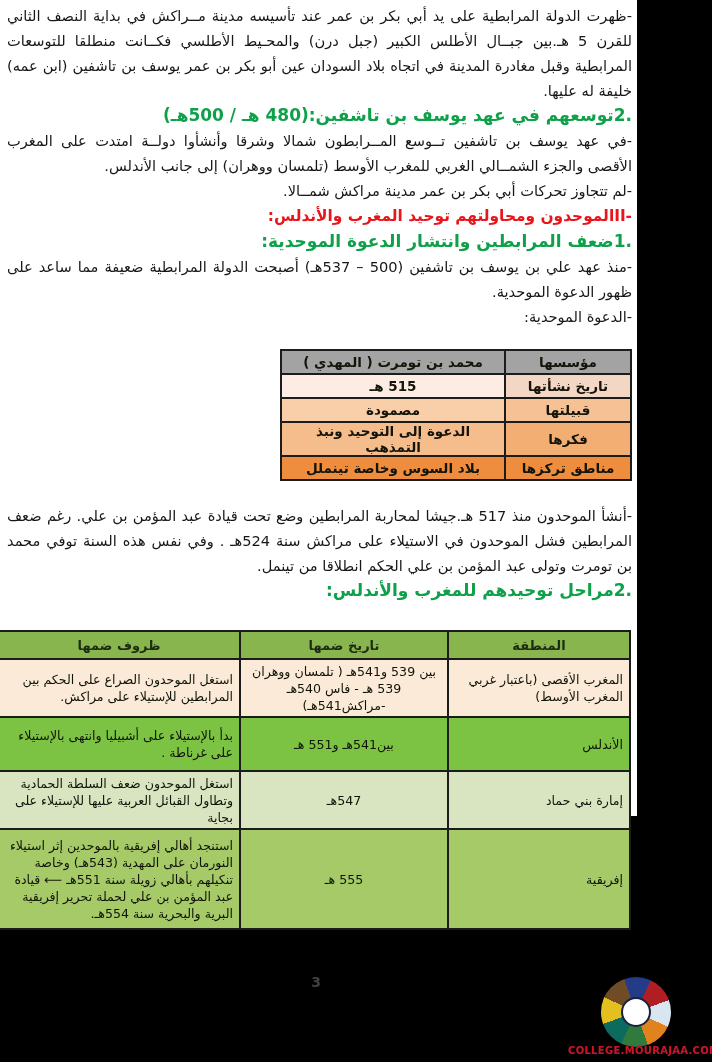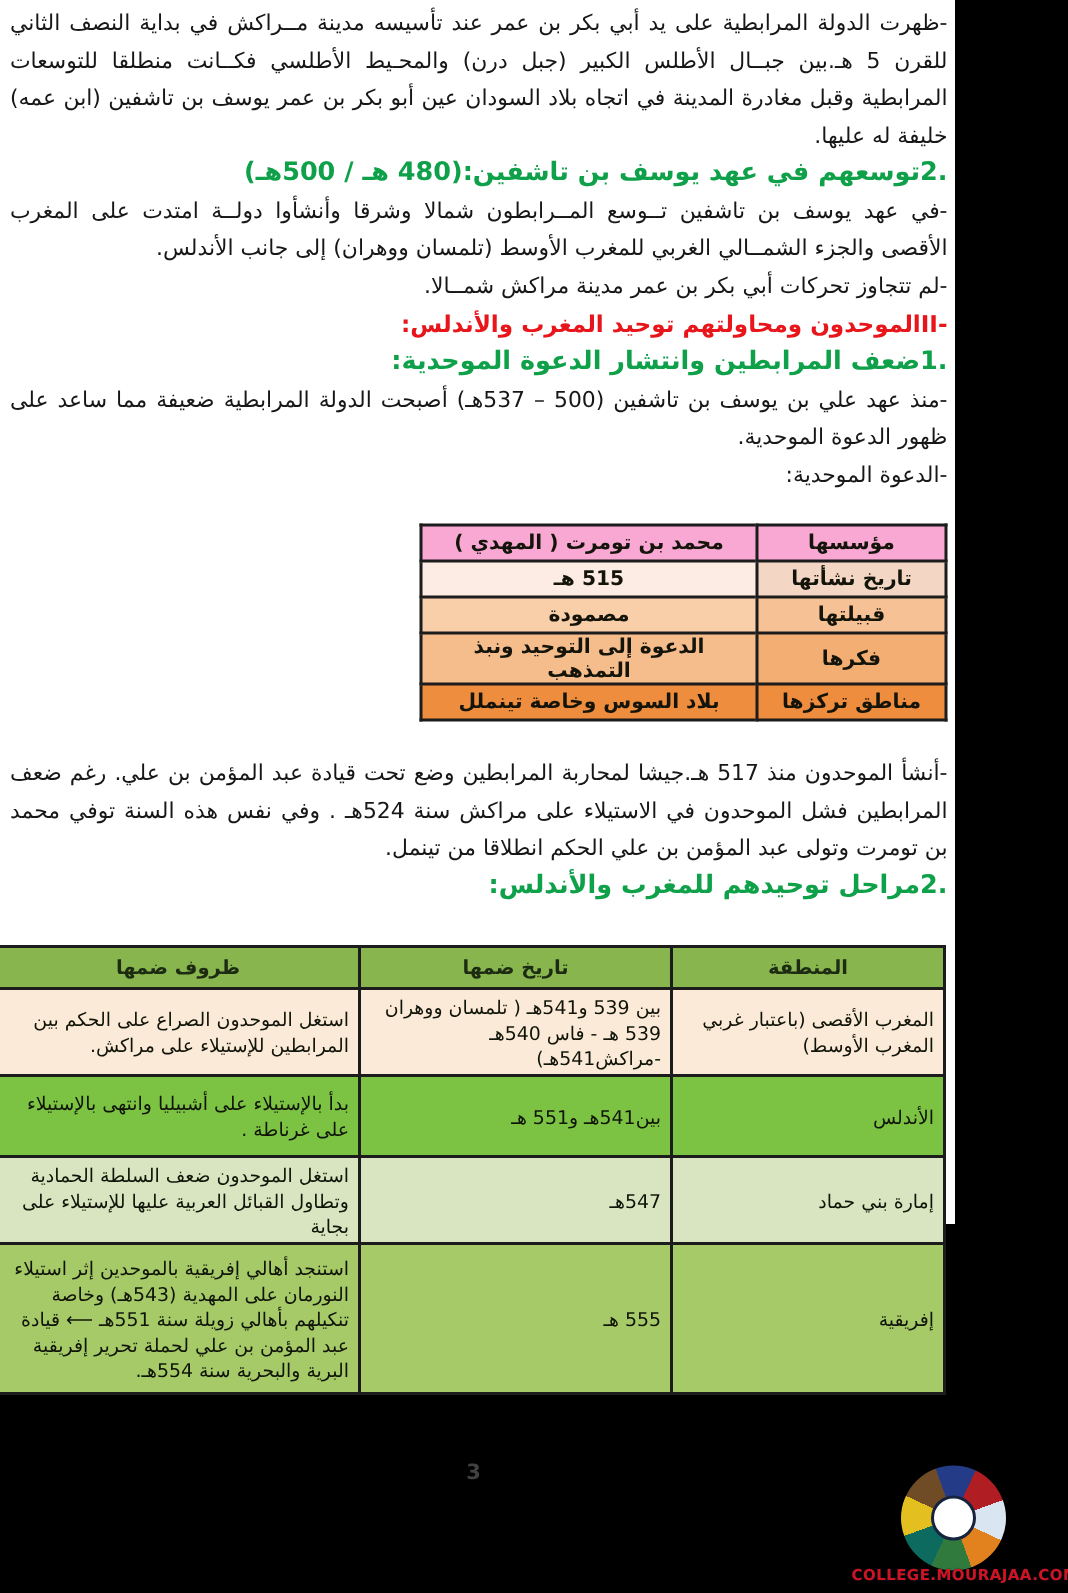--- a/index.html
+++ b/index.html
@@ -28,36 +28,36 @@
   .t1{
     border-collapse:collapse;margin:20px 0 0 auto; 
     margin-top:20px;width:350px;table-layout:fixed;
   }
   .t1 td{
     border:2px solid #1c1c1c;height:22px;font-size:13.5px;font-weight:bold;
     padding:0 6px;color:#14140a;
   }
   .t1 .lbl{width:112px;text-align:center;}
   .t1 .val{width:210px;text-align:center;}
-  .t1r0 td{background:#f9a8d4;}
+  .t1r0 td{background:#a3a3a3;}
   .t1r1 .lbl{background:#f3d6c4;} .t1r1 .val{background:#fdece3;}
   .t1r2 .lbl{background:#f6c194;margin-left:44px;} .t1r2 .val{background:#f9cfa9;}
   .t1r3 .lbl{background:#f3ae74;} .t1r3 .val{background:#f6bd8c;}
   .t1r4 td{background:#ee8d3d;}
   
   .t2{
     border-collapse:collapse;margin:27px 1px 0 auto;width:602px;table-layout:fixed;
   }
   .t2 td,.t2 th{
     border:2px solid #1c1c1c;font-size:12.6px;line-height:17px;
     padding:2px 6px;color:#101408;vertical-align:middle;
   }
   .t2 th{background:#88b54e;color:#1c2b12;font-weight:bold;height:22px;font-size:13px;}
   .c-region{width:168px;text-align:right;}
-  .c-date{width:194px;text-align:right;}
+  .c-date{width:194px;text-align:center;}
   .c-circ{width:228px;text-align:right;}
   .t2 th.c-region,.t2 th.c-date,.t2 th.c-circ{text-align:center;}
   .t2r0 td{background:#fbead8;height:52px;}
   .t2r1 td{background:#7cc344;height:48px;}
   .t2r2 td{background:#d8e5c0;height:52px;}
   .t2r3 td{background:#a6ca68;height:94px;}
   
   .page-number{
     position:absolute;left:304px;top:974px;width:24px;text-align:center;
     color:#414141;font-size:14px;font-weight:bold;

